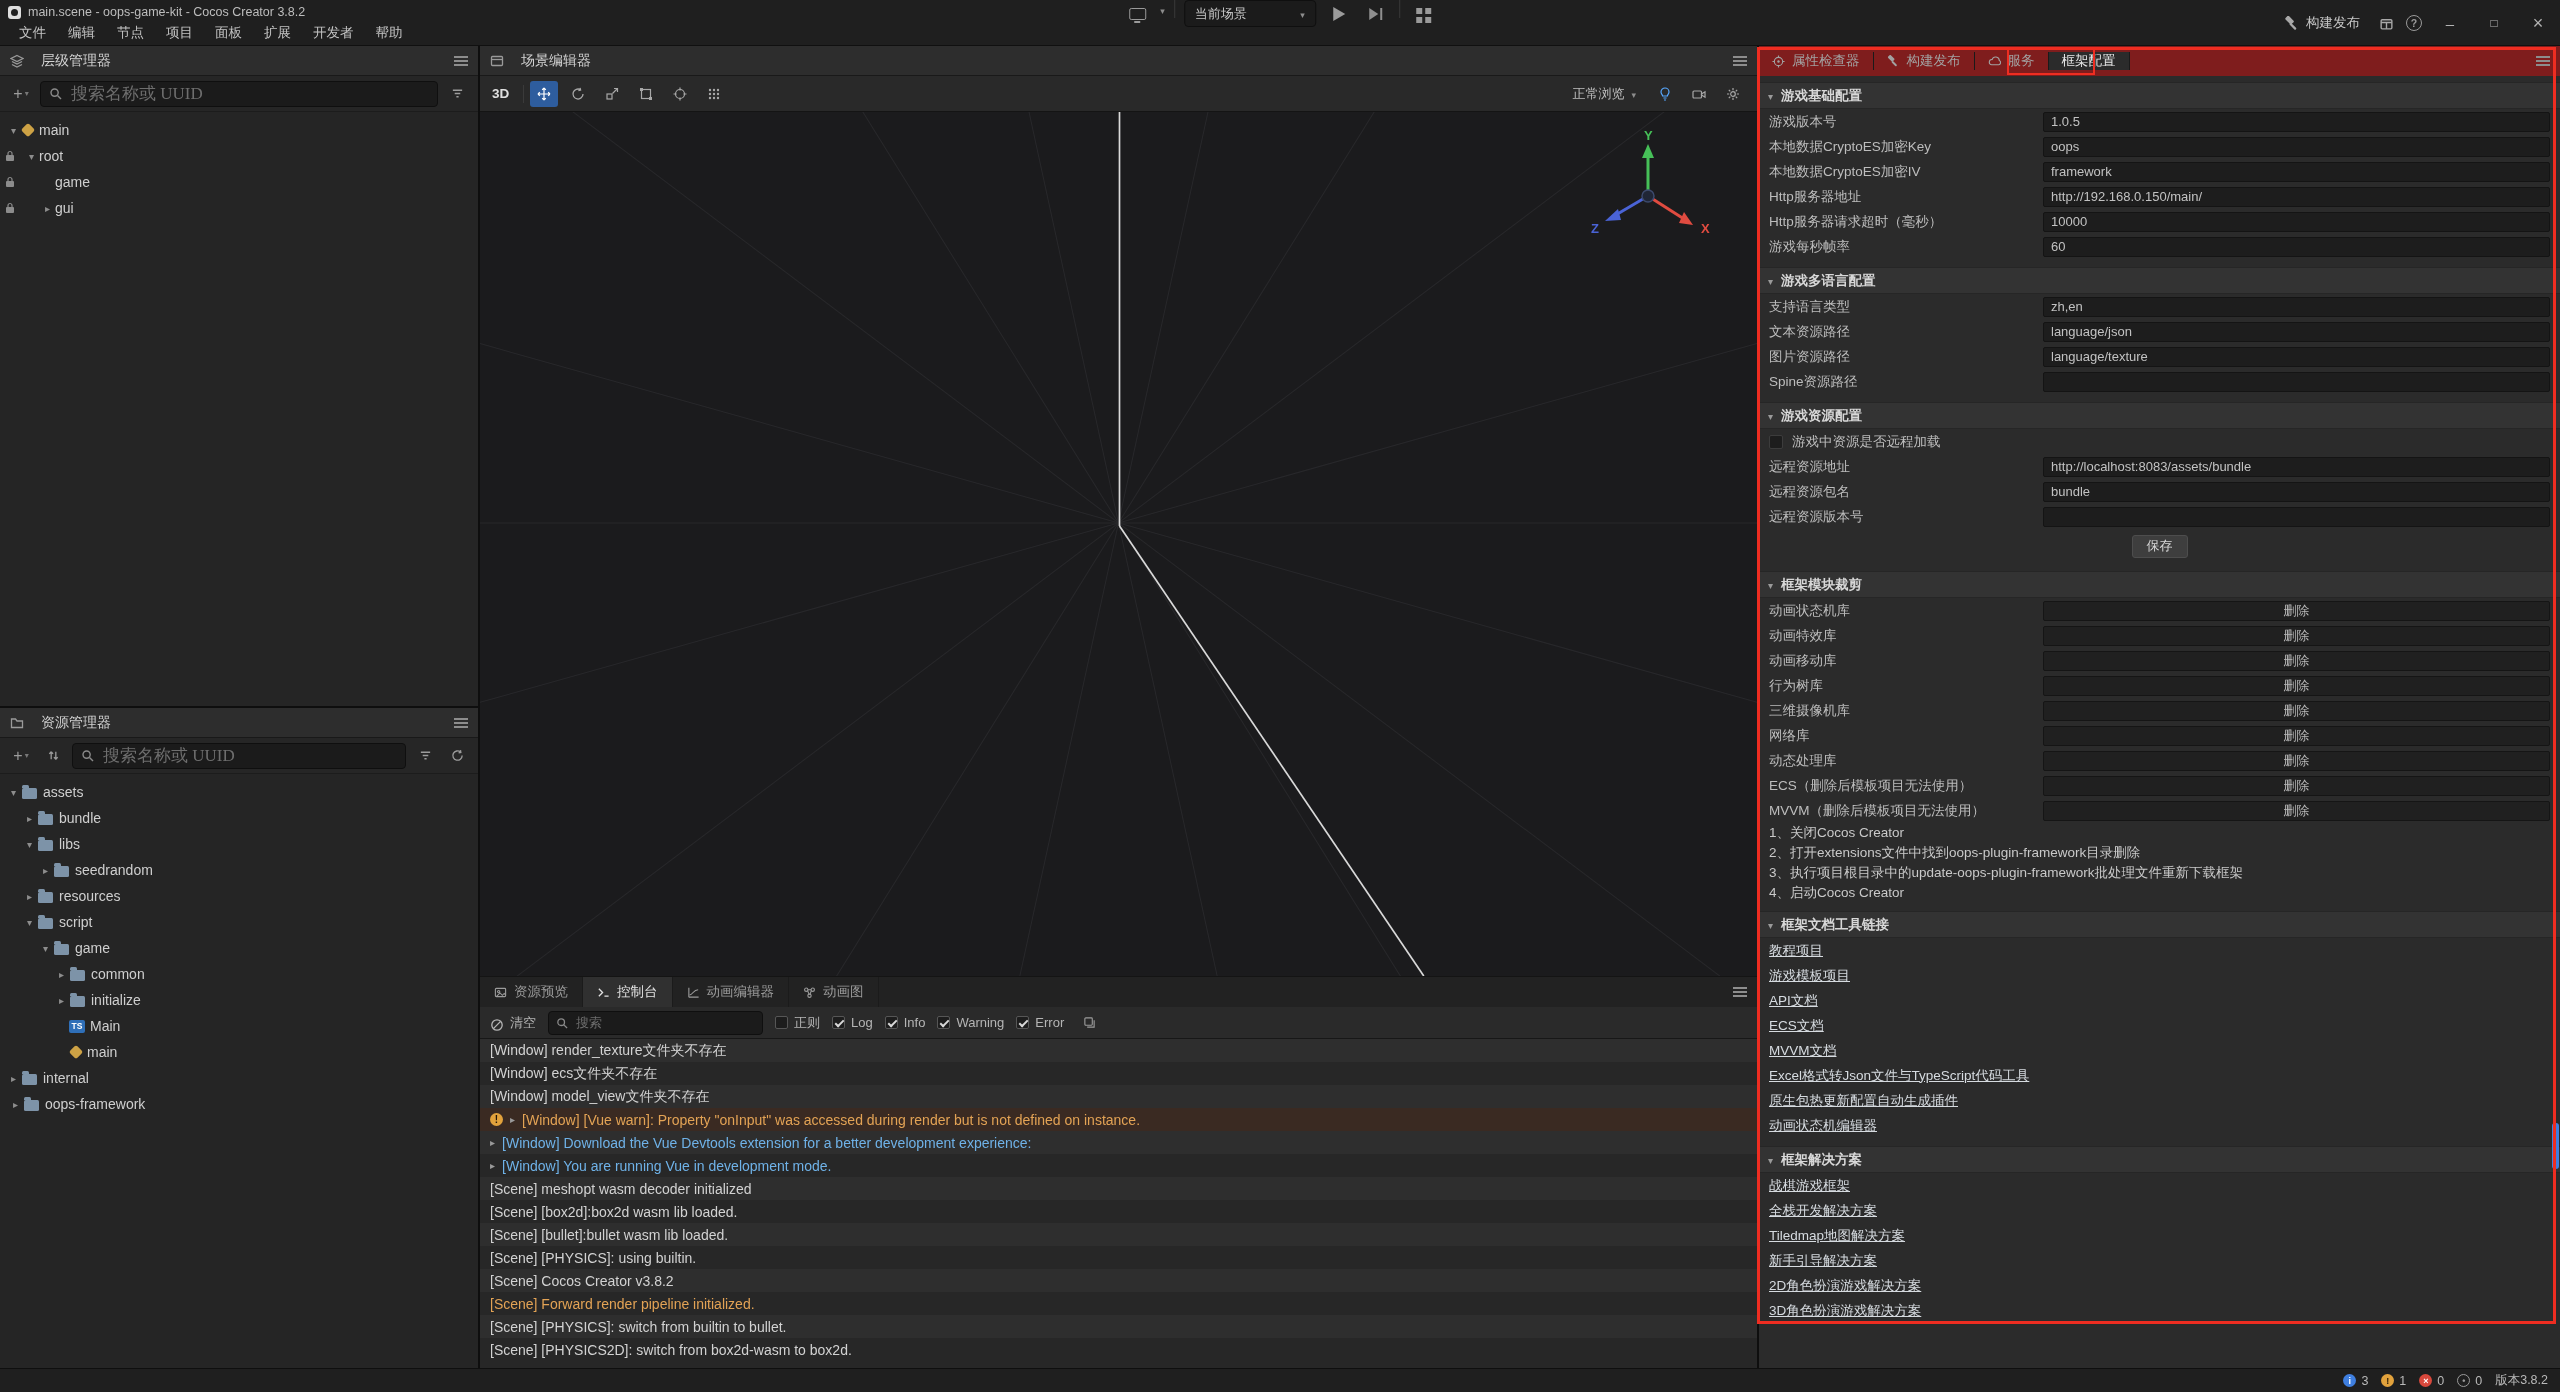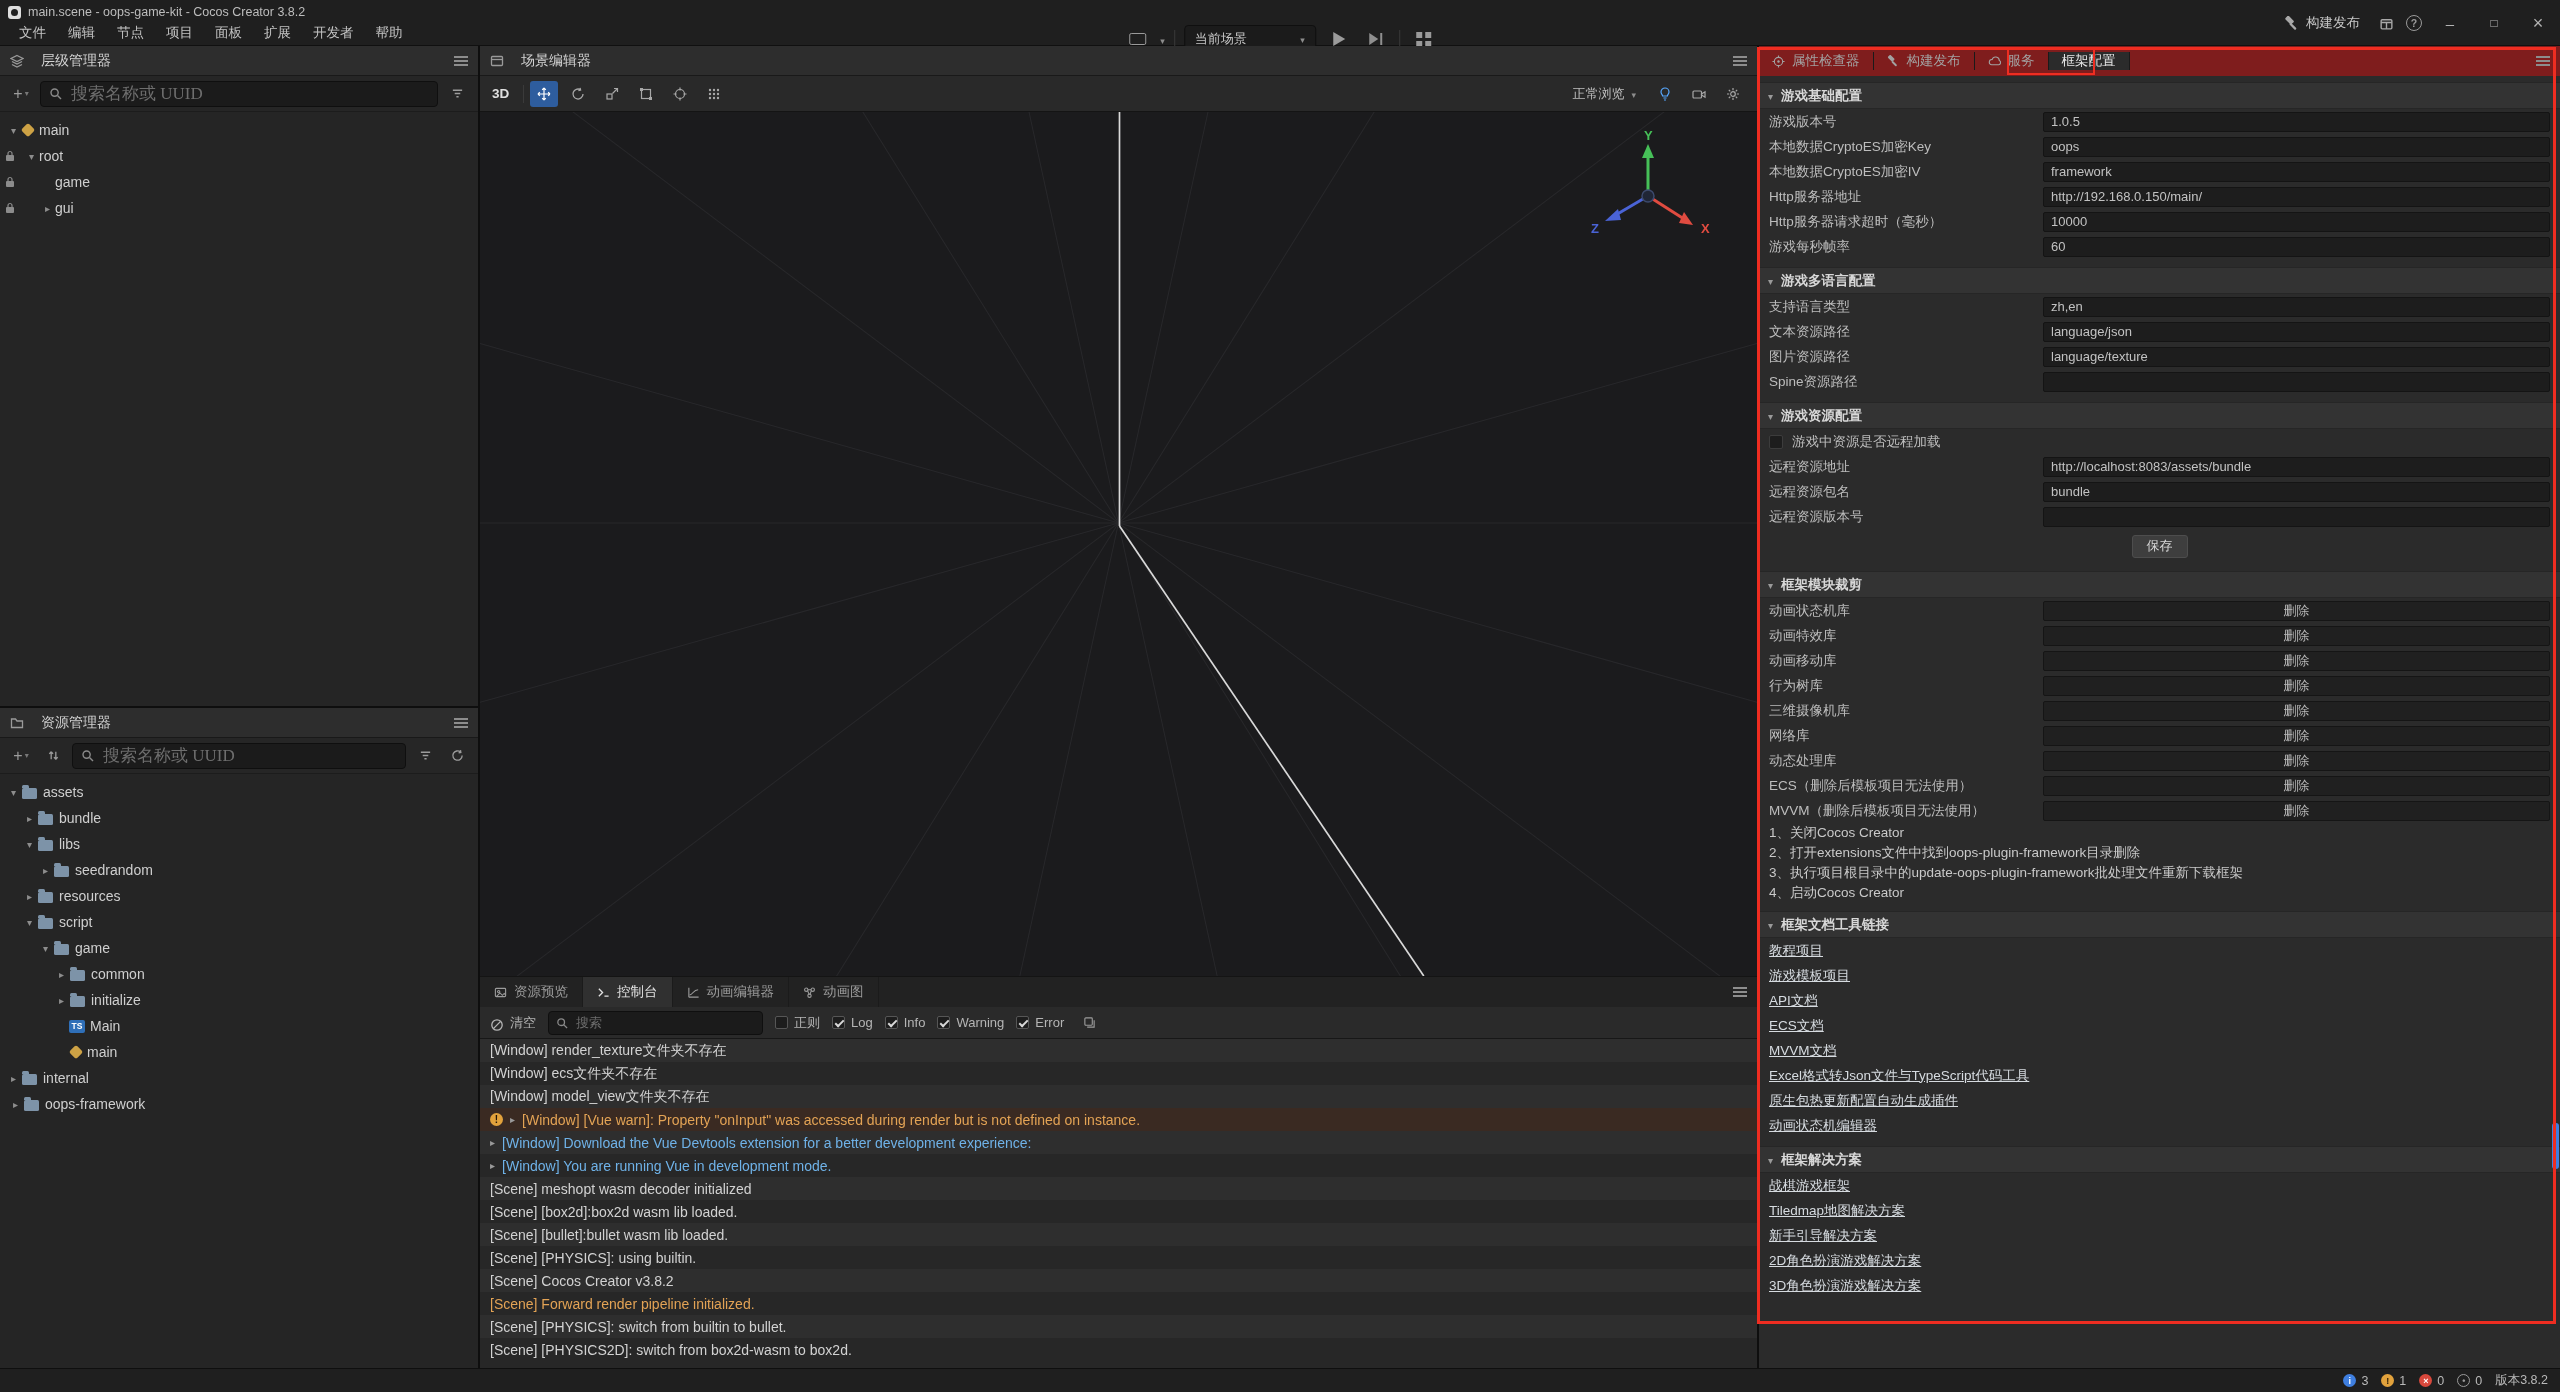--- a/index.html
+++ b/index.html
@@ -9,21 +9,21 @@
 
   
   .titlebar{position:absolute;top:0;left:0;right:0;height:46px;background:#1f1f1f;border-bottom:1px solid #101010}
   .tb-left{position:absolute;left:8px;top:0;height:46px;display:flex;flex-direction:column;justify-content:space-between;padding:4px 0 2px}
   .title-line{display:flex;align-items:center;gap:7px;height:16px}
   .app-icon{width:13px;height:13px;border-radius:3px;background:#dedede;position:relative}
   .app-icon::after{content:"";position:absolute;inset:3px;border-radius:50%;background:#1f1f1f}
   .win-title{font-size:12.5px;color:#bdbdbd;white-space:nowrap}
   .menubar{display:flex;align-items:center;height:22px}
   .menu-item{padding:0 11px;font-size:13.5px;color:#c3c3c3;cursor:default}
-  .tb-center{position:absolute;left:50%;top:8px;transform:translateX(-50%);height:61px;display:flex;align-items:center;gap:9px}
+  .tb-center{position:absolute;left:50%;top:0;transform:translateX(-50%);height:61px;display:flex;align-items:flex-start;gap:9px}
   .dev-ico{width:17px;height:12px;border:1.5px solid #9a9a9a;border-radius:2px;position:relative}
   .dev-ico::after{content:"";position:absolute;left:4px;bottom:-4px;width:6px;height:2px;background:#9a9a9a}
   .caret{display:inline-block}
   .caret::before{content:"▾";font-size:9px;color:#8d8d8d}
   .vsep{width:1px;height:18px;background:#3a3a3a}
   .scene-select{height:27px;min-width:132px;background:#1b1b1b;border:1px solid #0f0f0f;border-radius:4px;
     display:flex;align-items:center;justify-content:space-between;gap:14px;padding:0 10px;font-size:13px;color:#c6c6c6}
   .tbtn{width:28px;height:28px;display:flex;align-items:center;justify-content:center;border-radius:3px;color:#9a9a9a}
   .play-tri{width:0;height:0;border-left:12px solid #9b9b9b;border-top:7px solid transparent;border-bottom:7px solid transparent}
   .step-ico{display:flex;align-items:center;gap:1.5px}
@@ -817,20 +817,23 @@
 
         <div class="isec">
           <div class="sechead">
               <span class="scaret"></span>
               <span>框架解决方案</span>
             </div>
           <div class="linkrow">
               <a class="ilink">战棋游戏框架</a>
             </div>
           <div class="linkrow">
+              <a class="ilink">全栈开发解决方案</a>
+            </div>
+          <div class="linkrow">
               <a class="ilink">Tiledmap地图解决方案</a>
             </div>
           <div class="linkrow">
               <a class="ilink">新手引导解决方案</a>
             </div>
           <div class="linkrow">
               <a class="ilink">2D角色扮演游戏解决方案</a>
             </div>
           <div class="linkrow">
               <a class="ilink">3D角色扮演游戏解决方案</a>

